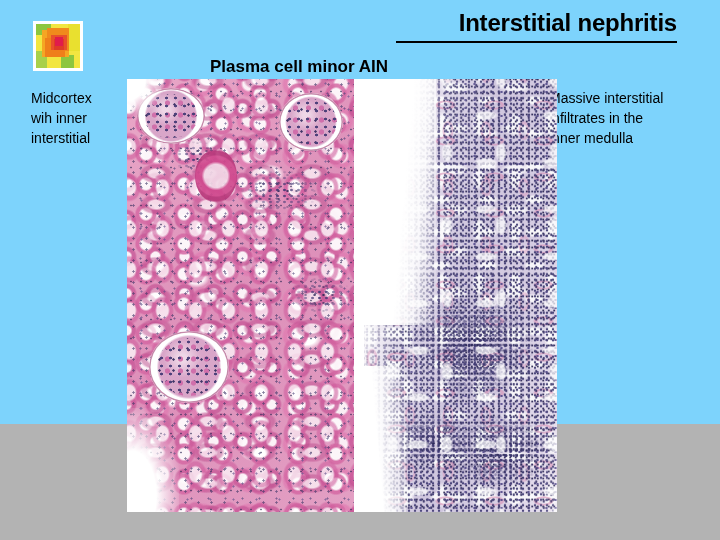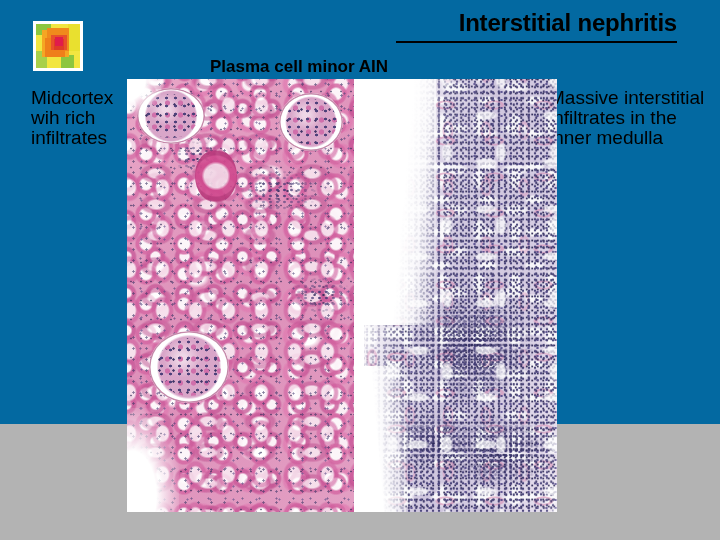--- a/index.html
+++ b/index.html
@@ -12,21 +12,21 @@
     height: 540px;
     overflow: hidden;
     background: #b3b3b3;
     font-family: "Liberation Sans", sans-serif;
     -webkit-font-smoothing: antialiased;
   }
   #slide {
     position: relative;
     width: 720px;
     height: 424px;
-    background: #0369a1;
+    background: #7dd3fc;
   }
 
   
   #logo {
     position: absolute;
     left: 33px;
     top: 21px;
     width: 50px;
     height: 50px;
     background: #ffffff;
@@ -80,21 +80,21 @@
     top: 57px;
     font-size: 17px;
     font-weight: bold;
     color: #000000;
     white-space: nowrap;
   }
 
   
   .caption {
     position: absolute;
-    font-size: 19px;
+    font-size: 14px;
     line-height: 20px;
     color: #000000;
   }
   #caption-left {
     left: 31px;
     top: 88px;
     width: 100px;
   }
   #caption-right {
     left: 549px;
@@ -349,22 +349,22 @@
     </div>
   </div>
 
   <div id="title">Interstitial nephritis</div>
   <div id="title-rule"></div>
 
   <div id="subtitle">Plasma cell minor AIN</div>
 
   <div class="caption" id="caption-left">
     <div>Midcortex</div>
-    <div>wih rich</div>
-    <div>infiltrates</div>
+    <div>wih inner</div>
+    <div>interstitial</div>
   </div>
 
   <div class="caption" id="caption-right">
     <div>Massive interstitial</div>
     <div>infiltrates in the</div>
     <div>inner medulla</div>
   </div>
 
   <div id="histology">
 

